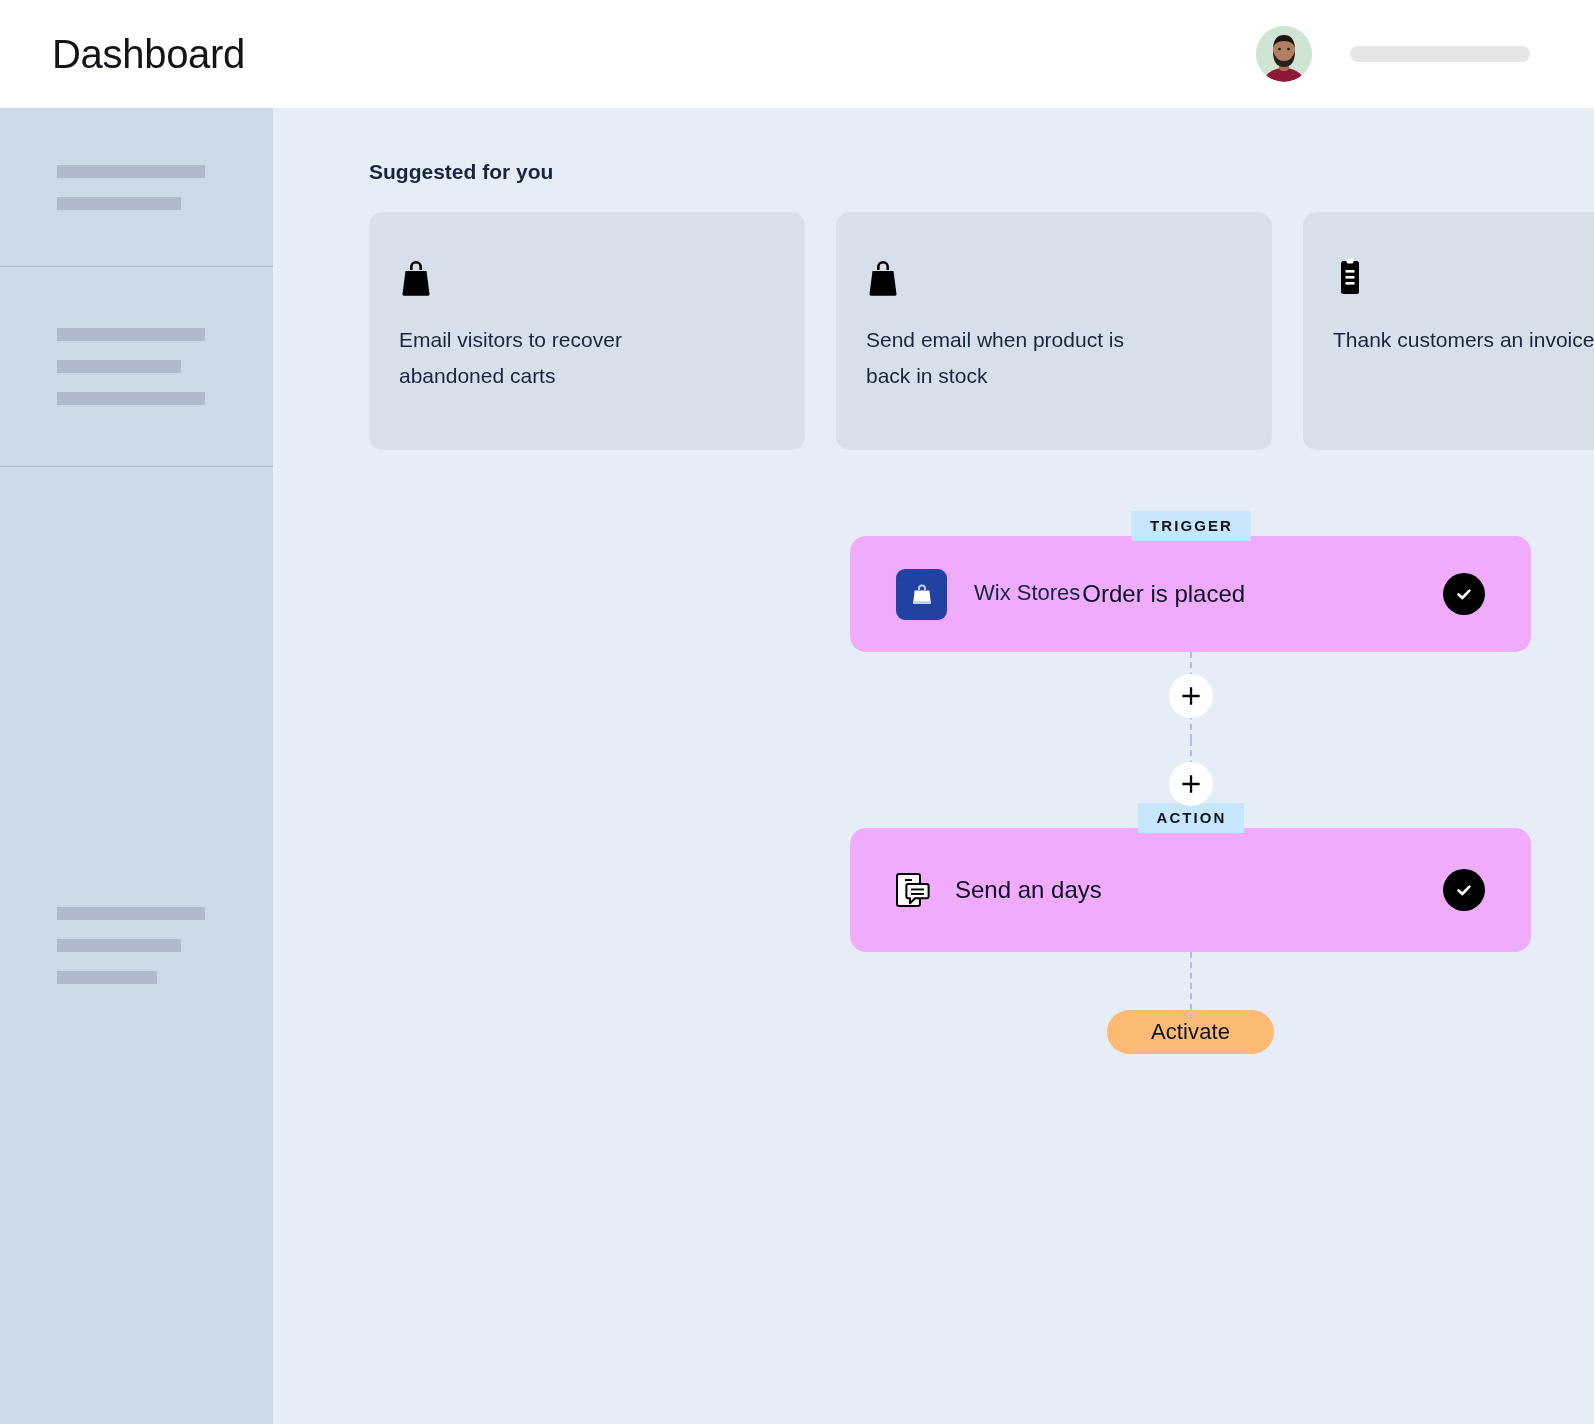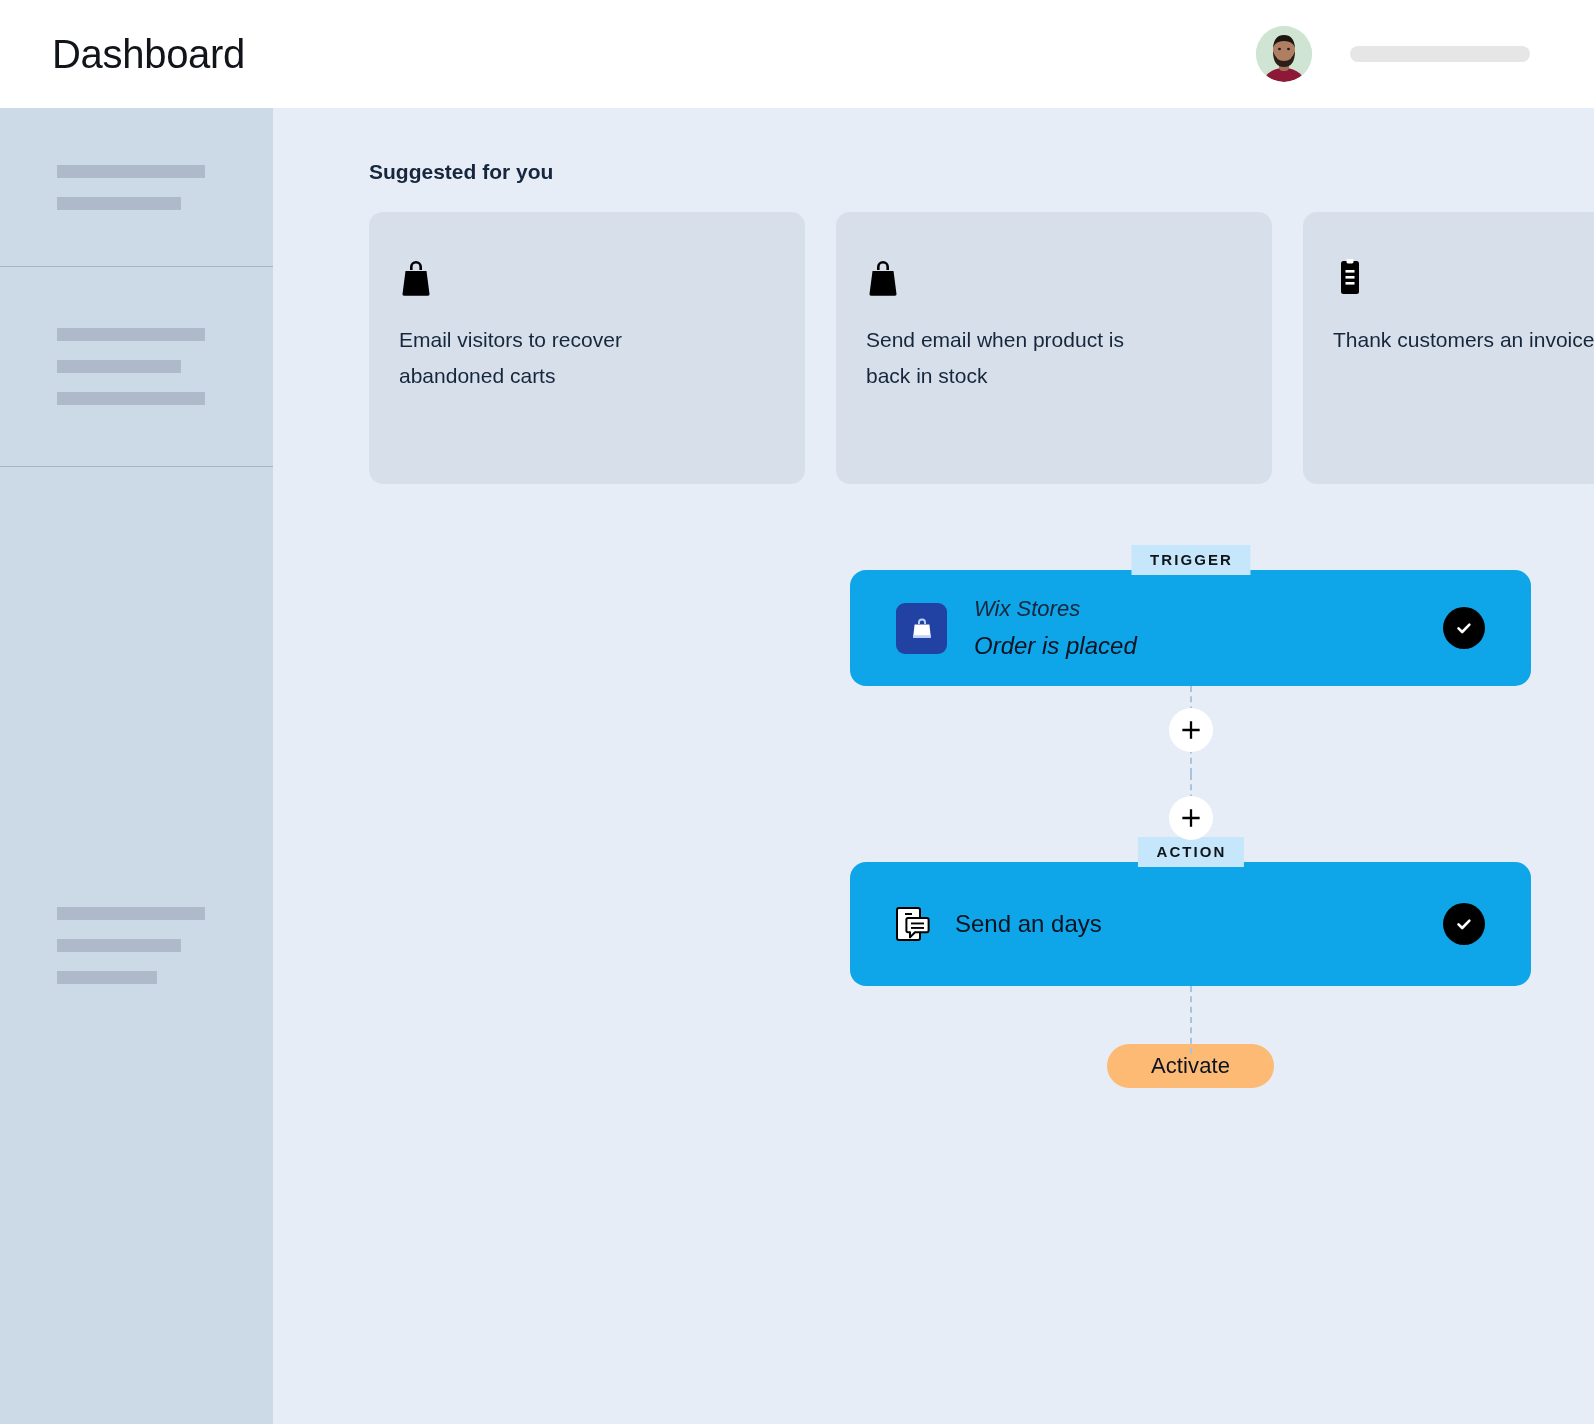--- a/index.html
+++ b/index.html
@@ -131,21 +131,21 @@
   
   .suggest-row {
     display: flex;
     gap: 31px;
     margin: 28px 0 0 96px;
   }
 
   .suggest-card {
     width: 436px;
     min-width: 436px;
-    height: 272px;
+    height: 238px;
     background: #d7e0ea;
     border-radius: 14px;
     padding: 46px 30px 0 30px;
   }
 
   .suggest-icon {
     width: 34px;
     height: 38px;
     display: block;
     margin-bottom: 26px;
@@ -161,21 +161,21 @@
 
   
   .flow {
     position: relative;
     width: 681px;
     margin: 86px 0 0 577px;
   }
 
   .flow-node {
     position: relative;
-    background: #0ea5e9;
+    background: #f0abfc;
     border-radius: 16px;
     width: 681px;
     display: flex;
     align-items: center;
     padding: 0 46px 0 46px;
   }
   .node-trigger { height: 116px; }
   .node-delay  { height: 124px; }
   .node-action { height: 124px; }
 
@@ -205,21 +205,21 @@
     height: 51px;
     border-radius: 9px;
     background: #2142a3;
     display: flex;
     align-items: center;
     justify-content: center;
     margin-right: 27px;
     flex: 0 0 auto;
   }
 
-  .node-lines { display: flex; flex-direction: column; gap: 2px; font-style: italic; }
+  .node-lines { display: flex; flex-direction: row; gap: 2px; }
   .node-line1 {
     font-size: 22px;
     color: #16263c;
     line-height: 1.55;
     font-weight: 400;
   }
   .node-line2 {
     font-size: 24px;
     color: #0b1220;
     line-height: 1.5;

